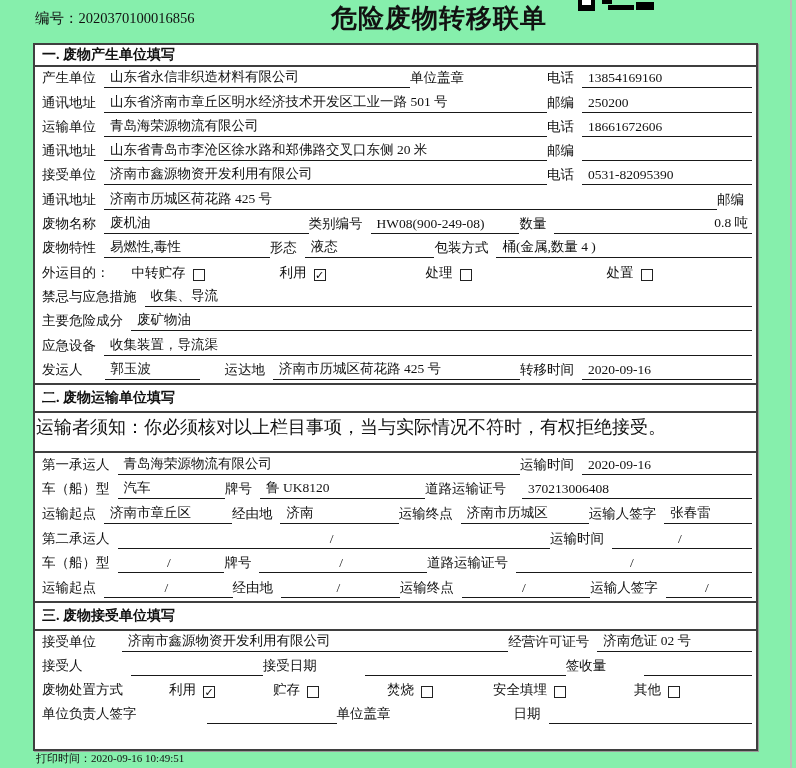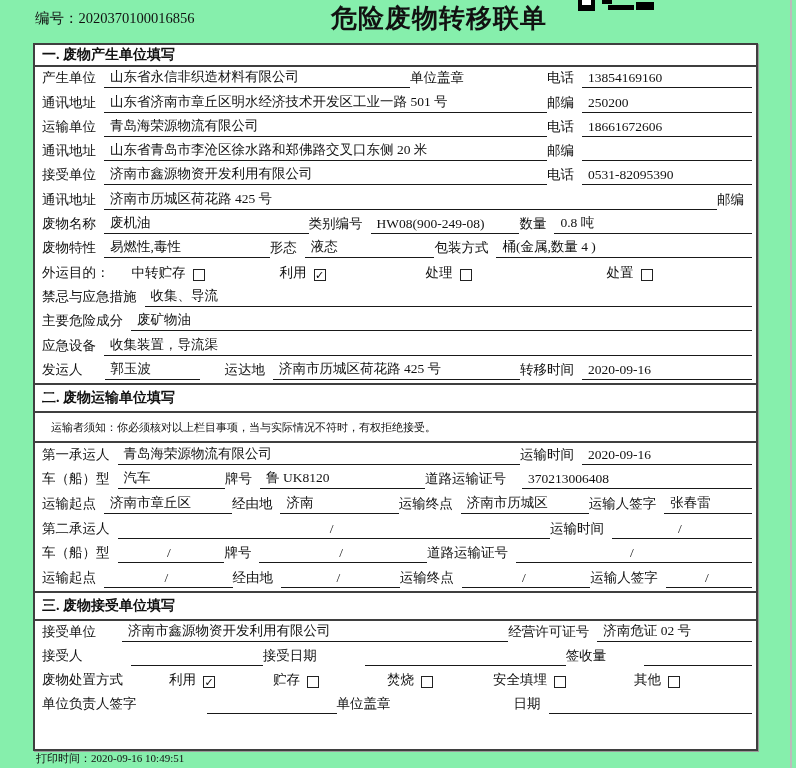--- a/index.html
+++ b/index.html
@@ -15,21 +15,21 @@
 
   .edge-line { position:absolute; left:790px; top:0; width:2px; height:768px; background:#bcbcbc; }
 
   .form { position:absolute; left:33px; top:43px; width:725px; height:708px;
           border:2px solid #3f3f3f; overflow:hidden; background:#fff;
           box-shadow:1px 1px 0 #9a9a9a; }
 
   .sec-title { font-weight:bold; font-size:14px; height:22px; line-height:20px;
                padding-left:7px; border-bottom:2px solid #3f3f3f; }
   .sec2 .sec-title, .sec3 .sec-title { height:30px; line-height:26px; border-top:2px solid #3f3f3f; }
-  .notice { font-size:11px; height:30px; line-height:29px; padding-left:16px; border-bottom:2px solid #3f3f3f; }
+  .notice { font-size:18px; height:40px; line-height:29px; padding-left:1px; border-bottom:2px solid #3f3f3f; }
 
   .row { display:flex; align-items:flex-end; padding:0 4px 3px 7px; overflow:hidden; }
   .sec1 .row { height:24.3px; }
   .sec2 .row { height:24.7px; }
   .sec3 .row { height:24px; }
 
   .lbl { font-size:13.5px; white-space:nowrap; margin-right:8px; padding-bottom:1px; flex:0 0 auto; }
   .val { font-size:13.5px; white-space:nowrap; border-bottom:1px solid #191919;
          padding:16px 4px 1px 6px; min-width:0; overflow:hidden; }
   .val.c { text-align:center; padding-left:0; }
@@ -98,21 +98,21 @@
           <div class="lbl">通讯地址</div>
           <div class="val" style="flex: 1 1 0px;">济南市历城区荷花路 425 号</div>
           <div class="lbl">邮编</div>
         </div>
         <div class="row">
           <div class="lbl">废物名称</div>
           <div class="val" style="flex: 1.4 1 0px;">废机油</div>
           <div class="lbl">类别编号</div>
           <div class="val" style="flex: 1 1 0px;">HW08(900-249-08)</div>
           <div class="lbl">数量</div>
-          <div class="val" style="flex: 1.35 1 0px;">0.8 吨</div>
+          <div class="val" style="flex: 1.35 1 0px; text-align: right;">0.8 吨</div>
         </div>
         <div class="row">
           <div class="lbl">废物特性</div>
           <div class="val" style="flex: 1.3 1 0px;">易燃性,毒性</div>
           <div class="lbl">形态</div>
           <div class="val" style="flex: 1 1 0px;">液态</div>
           <div class="lbl">包装方式</div>
           <div class="val" style="flex: 2.05 1 0px;">桶(金属,数量 4 )</div>
         </div>
         <div class="row">

